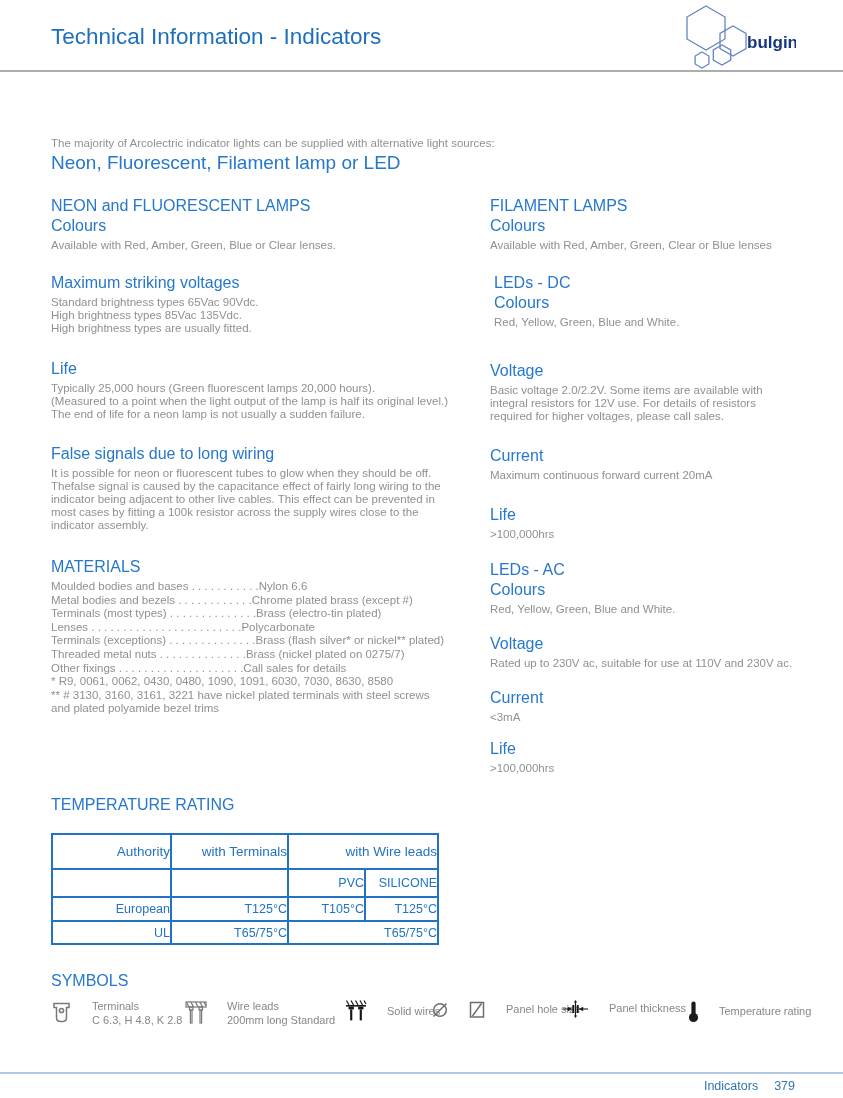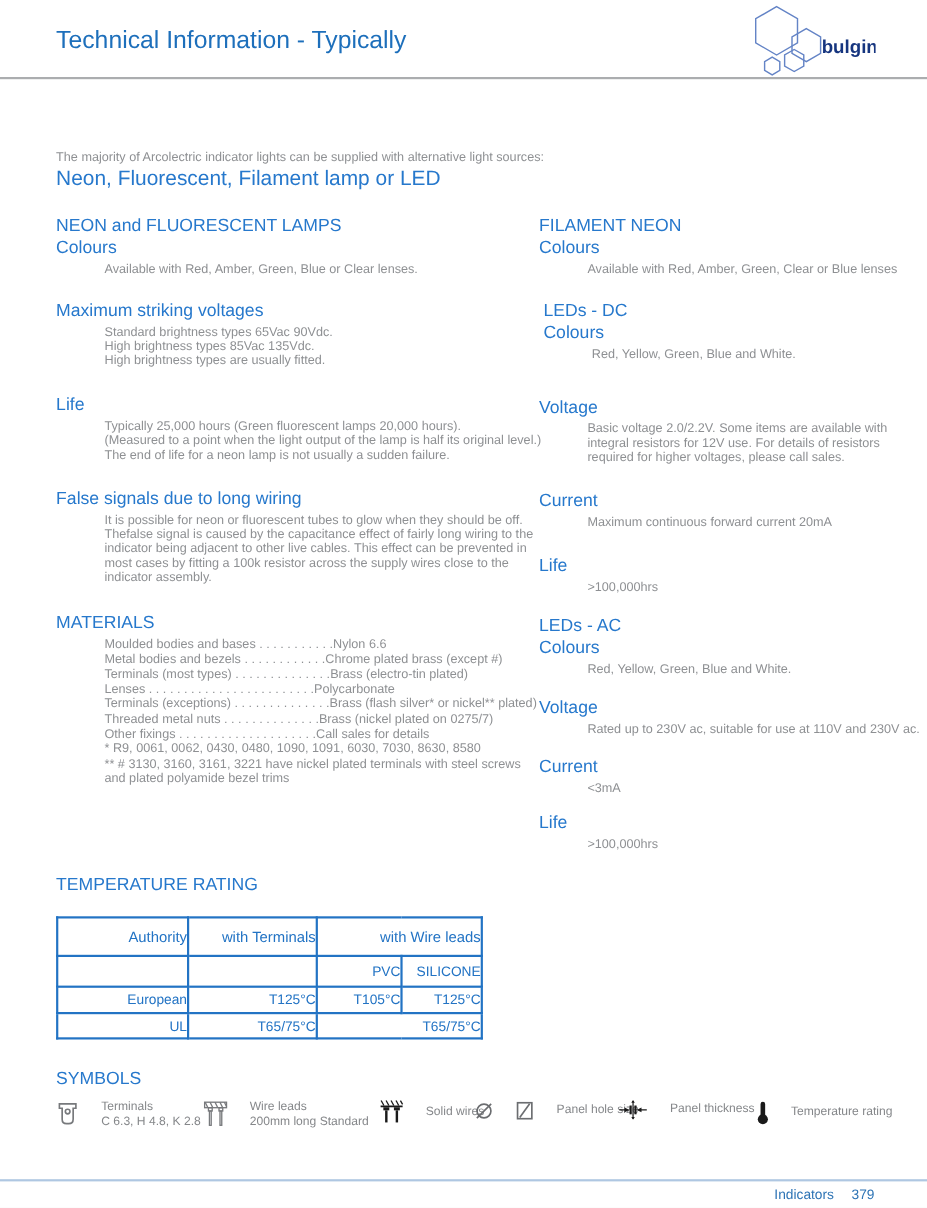--- a/index.html
+++ b/index.html
@@ -28,21 +28,21 @@
   .intro{position:absolute;left:51px;top:136px;}
   .intro-lead{font-size:11.5px;color:var(--body-gray);line-height:14px;margin:0;}
   .intro-headline{font-size:19px;color:var(--head-blue);line-height:24px;margin:1px 0 0 0;font-weight:400;}
   
   .sec{position:absolute;white-space:nowrap;}
   .sec h2,.sec h3{
     font-size:16px;font-weight:400;color:var(--head-blue);
     margin:0;line-height:20px;
   }
   .ln{margin:0;font-size:11.5px;color:var(--body-gray);line-height:13.1px;}
-  .sec .body{margin-top:3px;margin-left:44px;}
+  .sec .body{margin-top:3px;}
   .sec.materials .ln{line-height:13.6px;}
   
   .temp-title{position:absolute;left:51px;top:795px;font-size:16px;font-weight:400;color:var(--head-blue);margin:0;line-height:20px;}
   table.temp{
     position:absolute;left:51px;top:833px;border-collapse:collapse;
     table-layout:fixed;width:386px;
   }
   table.temp td{
     border:2px solid var(--table-blue);color:var(--table-blue);
     font-size:12.5px;text-align:right;vertical-align:middle;padding:0;margin-left:16px;
@@ -58,21 +58,21 @@
   .sym svg{display:block;}
   
   .footer-rule{position:absolute;left:0;top:1072px;width:843px;height:2px;background:#AFC7E2;}
   .footer{position:absolute;right:48px;top:1079px;color:#2E74B5;font-size:12.5px;display:flex;gap:16px;}
 </style>
 </head>
 <body>
 
 <div class="page">
 
-  <div class="page-title">Technical Information - Typically</div>
+  <div class="page-title">Technical Information - Indicators</div>
   <div class="logo">
     <svg width="120" height="68" viewBox="0 0 120 68">
       <g fill="none" stroke="#6484C6" stroke-width="1.3">
         <polygon points="30,2 49,13 49,35 30,46 11,35 11,13"></polygon>
         <polygon points="57,22 70,29.5 70,44.5 57,52 44,44.5 44,29.5"></polygon>
         <polygon points="46,41 54.7,46 54.7,56 46,61 37.3,56 37.3,46"></polygon>
         <polygon points="26,48 32.9,52 32.9,60 26,64 19.1,60 19.1,52"></polygon>
       </g>
       <text x="71" y="44" font-family="Liberation Sans, DejaVu Sans, sans-serif" font-size="17" font-weight="bold" fill="#16357F">bulgin</text>
     </svg>
@@ -131,21 +131,21 @@
       <p class="ln">Terminals (exceptions) . . . . . . . . . . . . . .Brass (flash silver* or nickel** plated)</p>
       <p class="ln">Threaded metal nuts . . . . . . . . . . . . . .Brass (nickel plated on 0275/7)</p>
       <p class="ln">Other fixings . . . . . . . . . . . . . . . . . . . .Call sales for details</p>
       <p class="ln">* R9, 0061, 0062, 0430, 0480, 1090, 1091, 6030, 7030, 8630, 8580</p>
       <p class="ln">** # 3130, 3160, 3161, 3221 have nickel plated terminals with steel screws</p>
       <p class="ln">and plated polyamide bezel trims</p>
     </div>
   </section>
 
   <section class="sec" style="left:490px;top:196px">
-    <h2>FILAMENT NEON</h2>
+    <h2>FILAMENT LAMPS</h2>
     <h3>Colours</h3>
     <div class="body">
       <p class="ln">Available with Red, Amber, Green, Clear or Blue lenses</p>
     </div>
   </section>
 
   <section class="sec" style="left:494px;top:273px">
     <h2>LEDs - DC</h2>
     <h3>Colours</h3>
     <div class="body">

